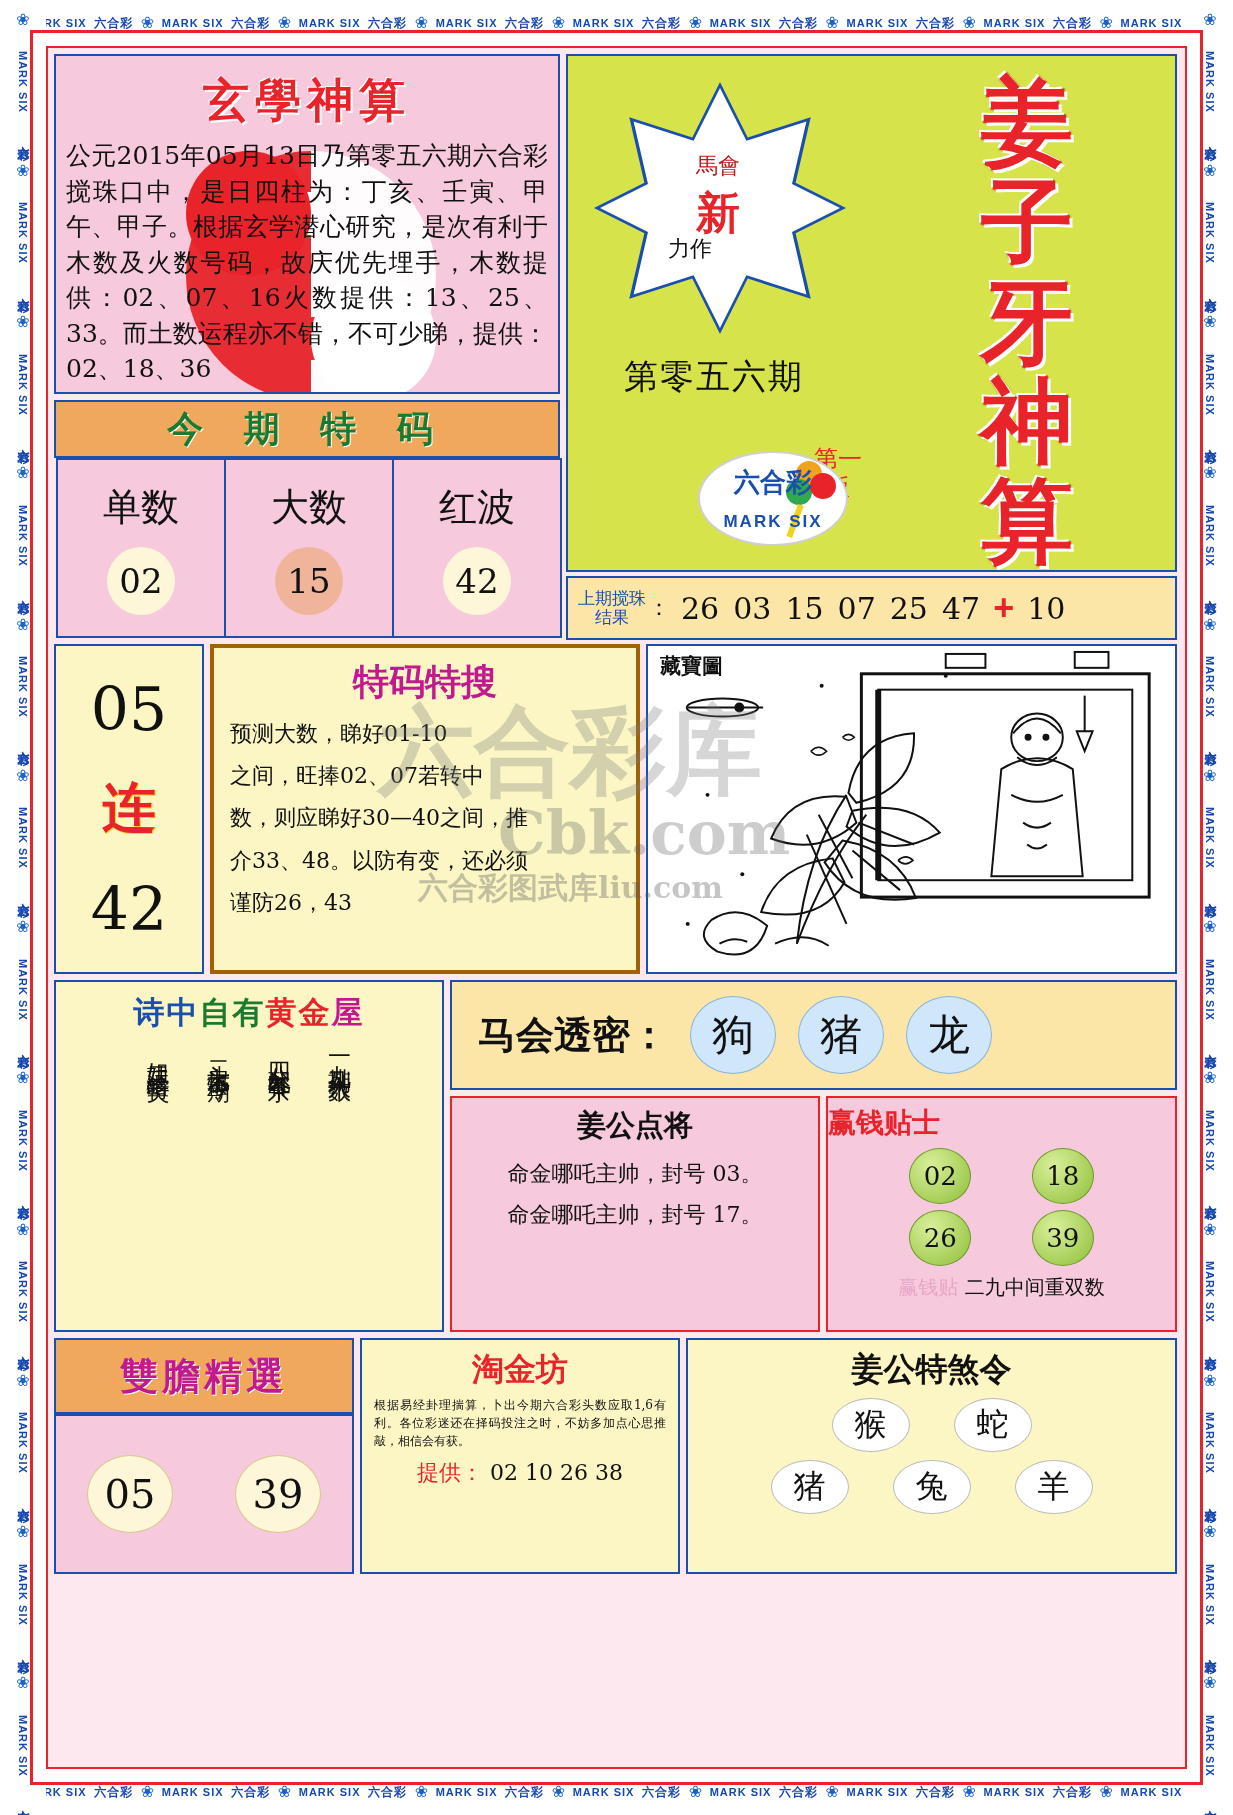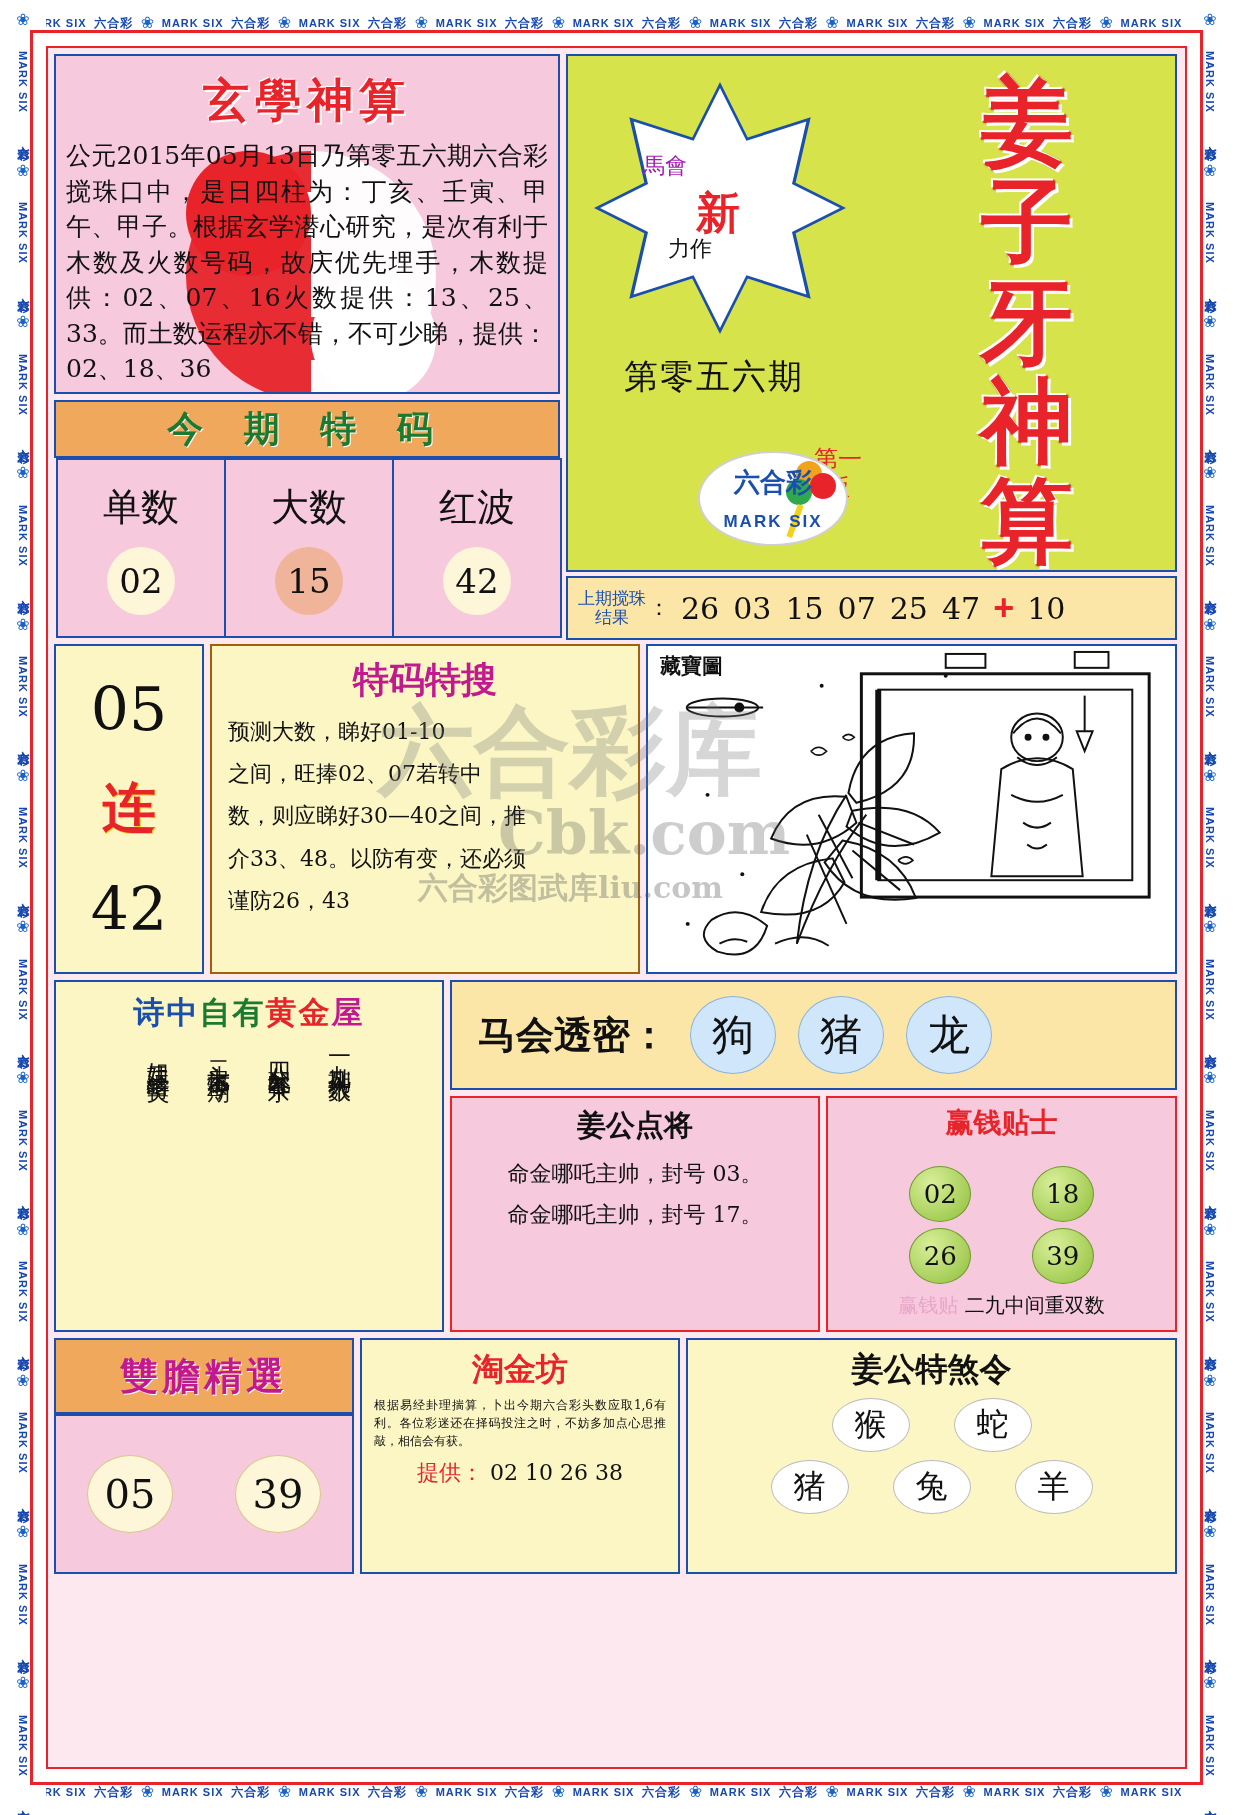--- a/index.html
+++ b/index.html
@@ -108,22 +108,22 @@
     position:absolute; left:32px; top:32px; width:240px; height:240px;
     background:#ffffff;
     clip-path:polygon(50% 0%,61% 22%,86% 14%,80% 40%,100% 50%,80% 60%,86% 86%,61% 78%,50% 100%,39% 78%,14% 86%,20% 60%,0% 50%,20% 40%,14% 14%,39% 22%);
     border:0;
   }
   #star-outline {
     position:absolute; left:26px; top:26px; width:252px; height:252px;
     background:#1a4fae;
     clip-path:polygon(50% 0%,61% 22%,86% 14%,80% 40%,100% 50%,80% 60%,86% 86%,61% 78%,50% 100%,39% 78%,14% 86%,20% 60%,0% 50%,20% 40%,14% 14%,39% 22%);
   }
-  #star-t1 { position:absolute; left:75px; top:95px; width:150px; text-align:left;
-    font-family:"DejaVu Serif", serif; font-size:22px; color:#a21caf; }
+  #star-t1 { position:absolute; left:75px; top:95px; width:150px; text-align:center;
+    font-family:"DejaVu Serif", serif; font-size:22px; color:#b91c1c; }
   #star-t2 { position:absolute; left:75px; top:128px; width:150px; text-align:center;
     font-family:"DejaVu Serif", serif; font-size:44px; font-weight:bold; color:#e8242a; }
   #star-t3 { position:absolute; left:100px; top:178px; width:150px; text-align:left;
     font-family:"DejaVu Serif", serif; font-size:22px; color:#111; }
 
   #issue-no {
     position:absolute; left:56px; top:300px; width:180px;
     text-align:center;
     font-family:"DejaVu Serif", serif;
     font-size:34px; line-height:1.18; color:#111;
@@ -239,21 +239,21 @@
   }
   #p-lian .mid {
     font-family:"DejaVu Serif", serif; font-size:54px; font-weight:bold; color:#e8242a;
     text-shadow:1px 1px 0 #f2d21a;
   }
 
   
   #p-tesou {
     left:162px; top:596px; width:430px; height:330px;
     background:#fbf6c4;
-    border:2px solid #a16207;
+    border:4px solid #a16207;
     padding:10px 16px;
   }
   #tesou-title {
     text-align:center;
     font-family:"DejaVu Serif", serif;
     font-size:36px; font-weight:bold; color:#c01a8e;
     margin-bottom:6px;
   }
   #tesou-body {
     font-family:"DejaVu Serif", serif;
@@ -340,23 +340,22 @@
   }
 
   
   #p-ying {
     left:778px; top:1048px; width:351px; height:236px;
     background:#f6c9dd;
     border:2px solid #e8242a;
     padding:6px 0;
   }
   #ying-title {
-    text-align:center;
     font-family:"DejaVu Serif", serif; font-size:28px; font-weight:bold; color:#e8242a;
-    margin-bottom:24px;
+    margin-bottom:6px;
   }
   #ying-grid {
     display:grid; grid-template-columns:1fr 1fr; gap:6px 18px;
     justify-items:center; padding:0 60px;
   }
   .ying-ball {
     width:62px; height:56px; border-radius:50%;
     background:radial-gradient(circle at 35% 30%, #d9ef9a, #8fbf3a);
     border:1px solid #6f9a2c;
     display:flex; align-items:center; justify-content:center;

